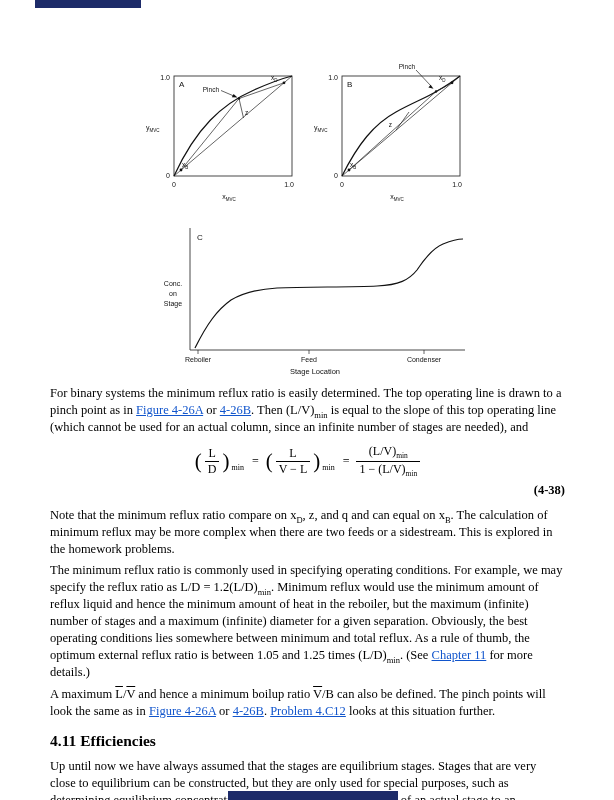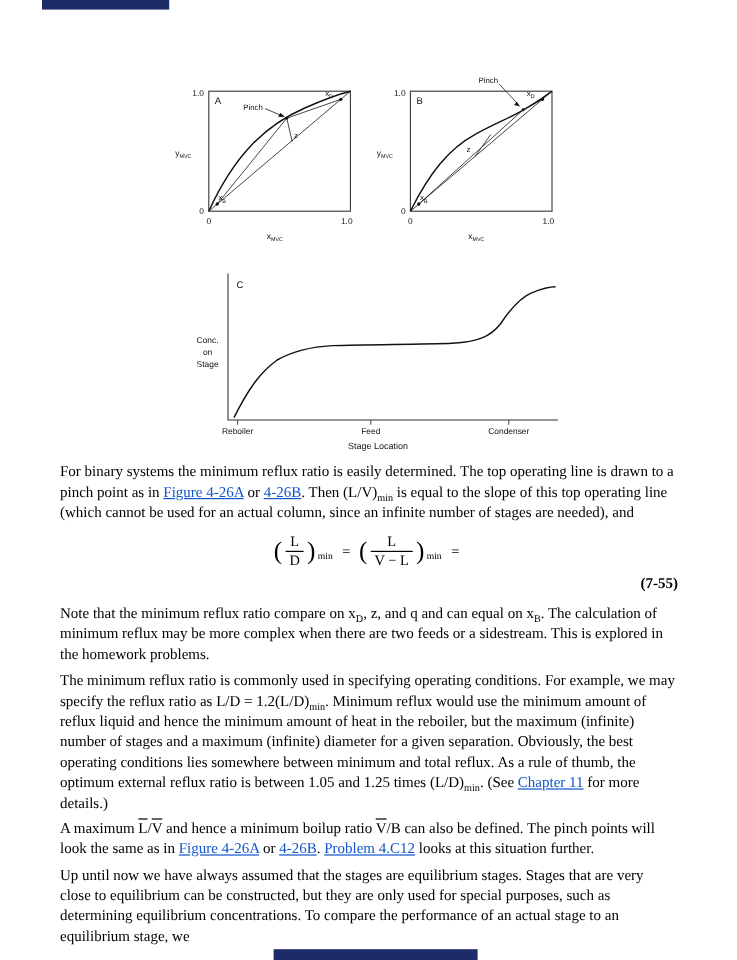--- a/index.html
+++ b/index.html
@@ -128,24 +128,29 @@
     <span class="eq-min">min</span>
     <span class="eq-op">=</span>
     <span class="eq-paren">(</span>
     <span class="frac">
         <span class="num">L</span>
         <span class="den">V − L</span>
       </span>
     <span class="eq-paren">)</span>
     <span class="eq-min">min</span>
     <span class="eq-op">=</span>
+    <span class="frac">
+      <span class="num"><span>(L/V)</span><sub class="eqs">min</sub></span>
+      <span class="den"><span>1 − (L/V)</span><sub class="eqs">min</sub></span>
+    </span>
   </div>
-  <div class="eq-number">(7-55)</div>
+  <div class="eq-number">(4-38)</div>
 
   <p><span>Note that the minimum reflux ratio compare on x</span><span class="sub">D</span><span>, z, and q and can equal on x</span><span class="sub">B</span><span>. The calculation of minimum reflux may be more complex when there are two feeds or a sidestream. This is explored in the homework problems.</span></p>
   <p><span>The minimum reflux ratio is commonly used in specifying operating conditions. For example, we may specify the reflux ratio as L/D = 1.2(L/D)</span><span class="sub">min</span><span>. Minimum reflux would use the minimum amount of reflux liquid and hence the minimum amount of heat in the reboiler, but the maximum (infinite) number of stages and a maximum (infinite) diameter for a given separation. Obviously, the best operating conditions lies somewhere between minimum and total reflux. As a rule of thumb, the optimum external reflux ratio is between 1.05 and 1.25 times (L/D)</span><span class="sub">min</span><span>. (See </span><a class="link" href="#" style="color: rgb(17, 85, 204);">Chapter 11</a><span> for more details.)</span></p>
   <p><span>A maximum </span><span class="over">L</span><span>/</span><span class="over">V</span><span> and hence a minimum boilup ratio </span><span class="over">V</span><span>/B can also be defined. The pinch points will look the same as in </span><a class="link" href="#" style="color: rgb(17, 85, 204);">Figure 4-26A</a><span> or </span><a class="link" href="#" style="color: rgb(17, 85, 204);">4-26B</a><span>. </span><a class="link" href="#" style="color: rgb(17, 85, 204);">Problem 4.C12</a><span> looks at this situation further.</span></p>
 
+  <h2>4.11 Efficiencies</h2>
 
   <p><span>Up until now we have always assumed that the stages are equilibrium stages. Stages that are very close to equilibrium can be constructed, but they are only used for special purposes, such as determining equilibrium concentrations. To compare the performance of an actual stage to an equilibrium stage, we</span></p>
 </div>
 
 <div class="chrome-bar bottom-bar" style="background: rgb(29, 43, 105);"></div>
 
 </body></html>

